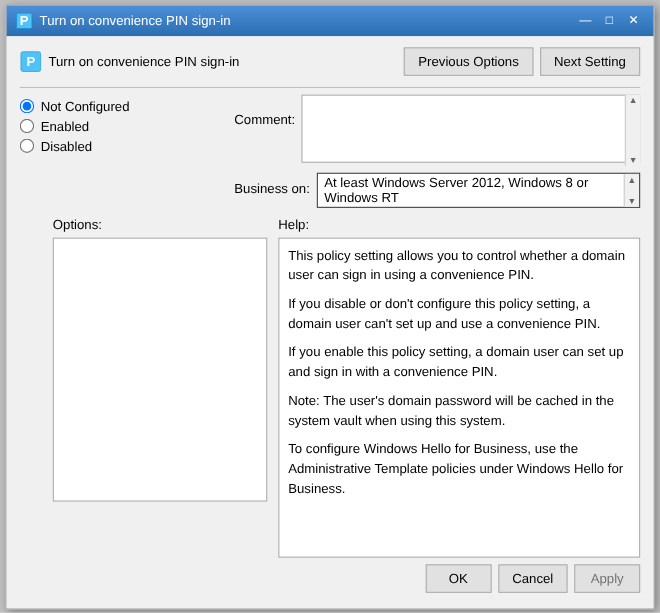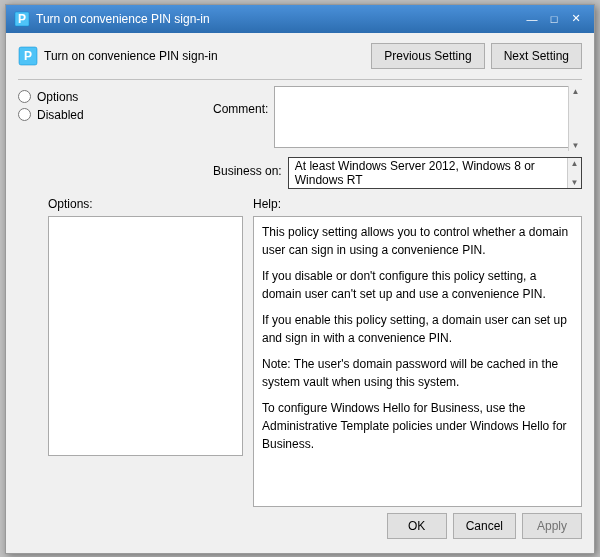--- a/index.html
+++ b/index.html
@@ -253,33 +253,37 @@
 
     <div class="header-row">
       <div class="header-left">
         <svg class="header-icon" viewBox="0 0 20 20">
           <rect x="1" y="1" width="18" height="18" rx="2" fill="#4fc3f7" stroke="#0288d1" stroke-width="0.5"></rect>
           <text x="10" y="14" text-anchor="middle" fill="white" font-size="12" font-weight="bold">P</text>
         </svg>
         <span class="header-title">Turn on convenience PIN sign-in</span>
       </div>
       <div class="header-buttons">
-        <button class="btn">Previous Setting</button>
+        <button class="btn">Previous Options</button>
         <button class="btn">Next Setting</button>
       </div>
     </div>
 
     <div class="separator"></div>
 
     <div style="display:flex; gap:10px; margin-bottom:8px;">
 
       <div class="radio-section" style="flex: 0 0 185px; padding-top:4px;">
         <label class="radio-item">
+          <input type="radio" name="config" checked="" style="">
+          <span class="radio-label">Not Configured</span>
+        </label>
+        <label class="radio-item">
           <input type="radio" name="config" style="">
-          <span class="radio-label">Options</span>
+          <span class="radio-label">Enabled</span>
         </label>
         <label class="radio-item">
           <input type="radio" name="config" style="">
           <span class="radio-label">Disabled</span>
         </label>
       </div>
 
       <div style="flex:1; display:flex; flex-direction:column; gap:6px;">
         <div style="display:flex; gap:6px; align-items:flex-start;">
           <span class="field-label" style="white-space:nowrap; padding-top:2px;margin-top:14px;">Comment:</span>

